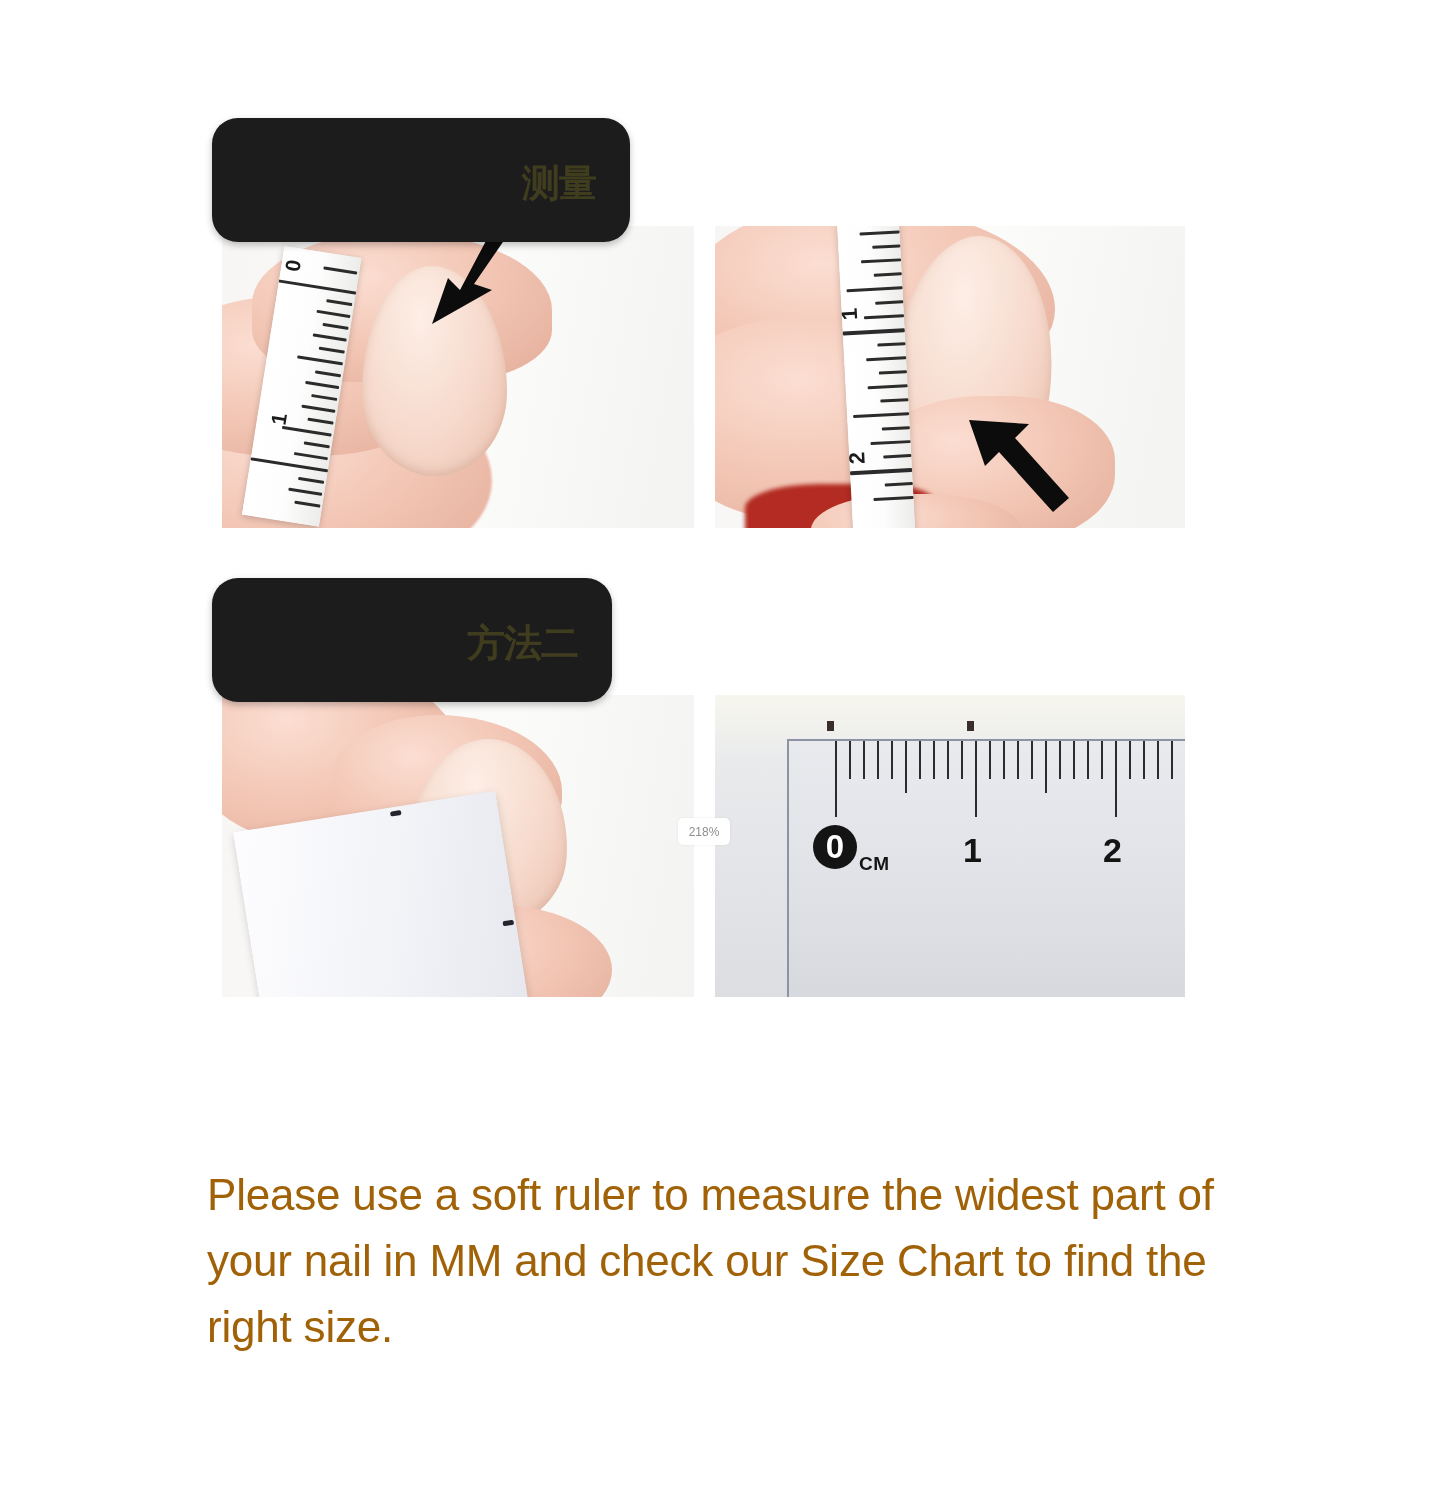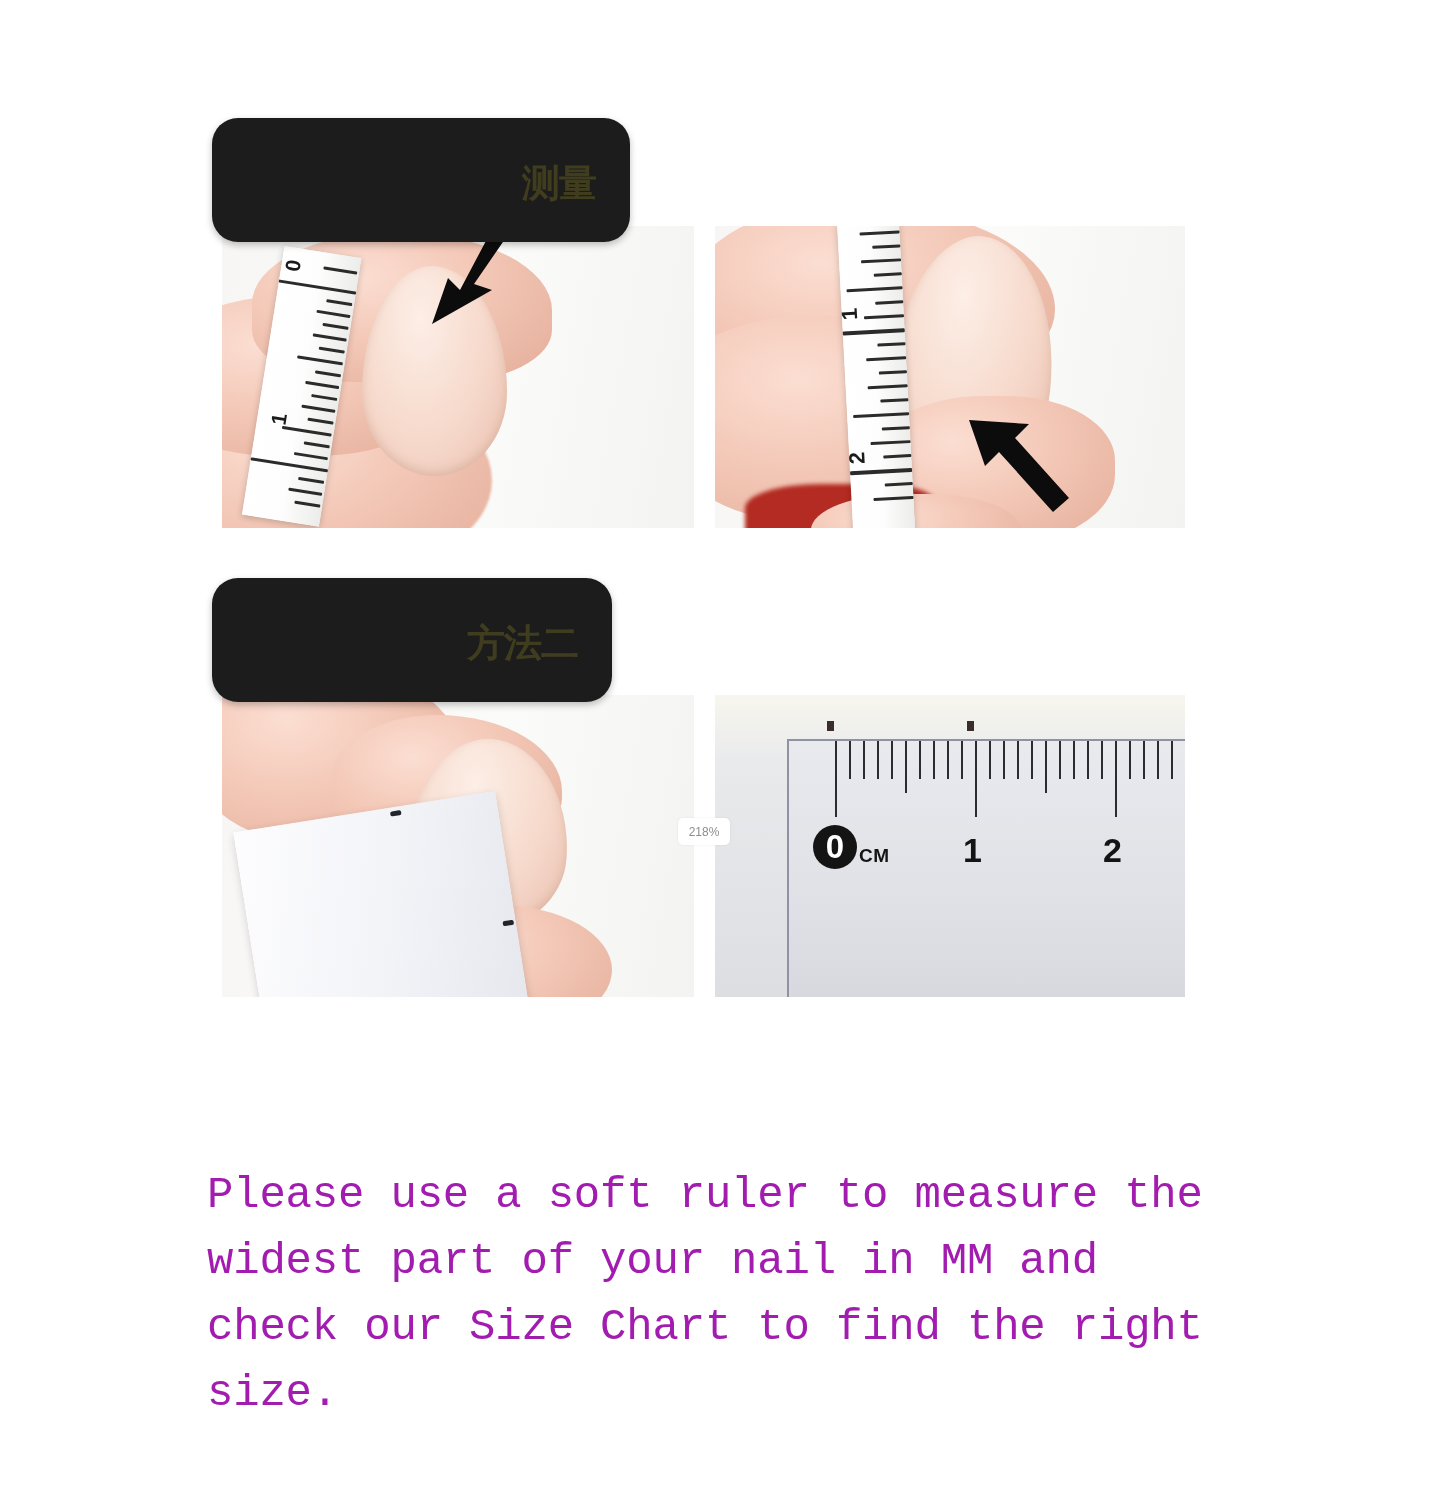--- a/index.html
+++ b/index.html
@@ -195,25 +195,24 @@
     font-size: 36px;
     font-weight: 700;
     font-style: italic;
     color: #0ac445;
     margin: 0 0 56px 0;
     letter-spacing: -.3px;
   }
   .body-copy {
     font-size: 44px;
     line-height: 1.50;
-    color: #a21caf;
+    color: #a16207;
     margin: 0;
     max-width: 1030px;
     letter-spacing: -.2px;
-    font-family: Liberation Mono, monospace;
   }
 </style>
 </head>
 <body>
 
 <div class="photo-grid">
 
   <div class="photo-row row-1">
 
     <div class="photo col-left">
@@ -345,21 +344,21 @@
           <div class="r-tick" style="left:284px; top:0;  height:38px;"></div>
           <div class="r-tick" style="left:298px; top:0;  height:38px;"></div>
           <div class="r-tick" style="left:312px; top:0;  height:38px;"></div>
           <div class="r-tick" style="left:326px; top:0;  height:76px;"></div>
           <div class="r-tick" style="left:340px; top:0;  height:38px;"></div>
           <div class="r-tick" style="left:354px; top:0;  height:38px;"></div>
           <div class="r-tick" style="left:368px; top:0;  height:38px;"></div>
           <div class="r-tick" style="left:382px; top:0;  height:38px;"></div>
 
           <div class="r-zero" style="left:24px; top:84px;">0</div>
-          <span class="r-cm" style="left:70px; top:104px;">CM</span>
+          <span class="r-cm" style="left:70px; top:112px;">CM</span>
 
           <span class="r-num" style="left:174px; top:90px;">1</span>
           <span class="r-num" style="left:314px; top:90px;">2</span>
 
         </div>
       </div>
     </div>
   </div>
 </div>
 

